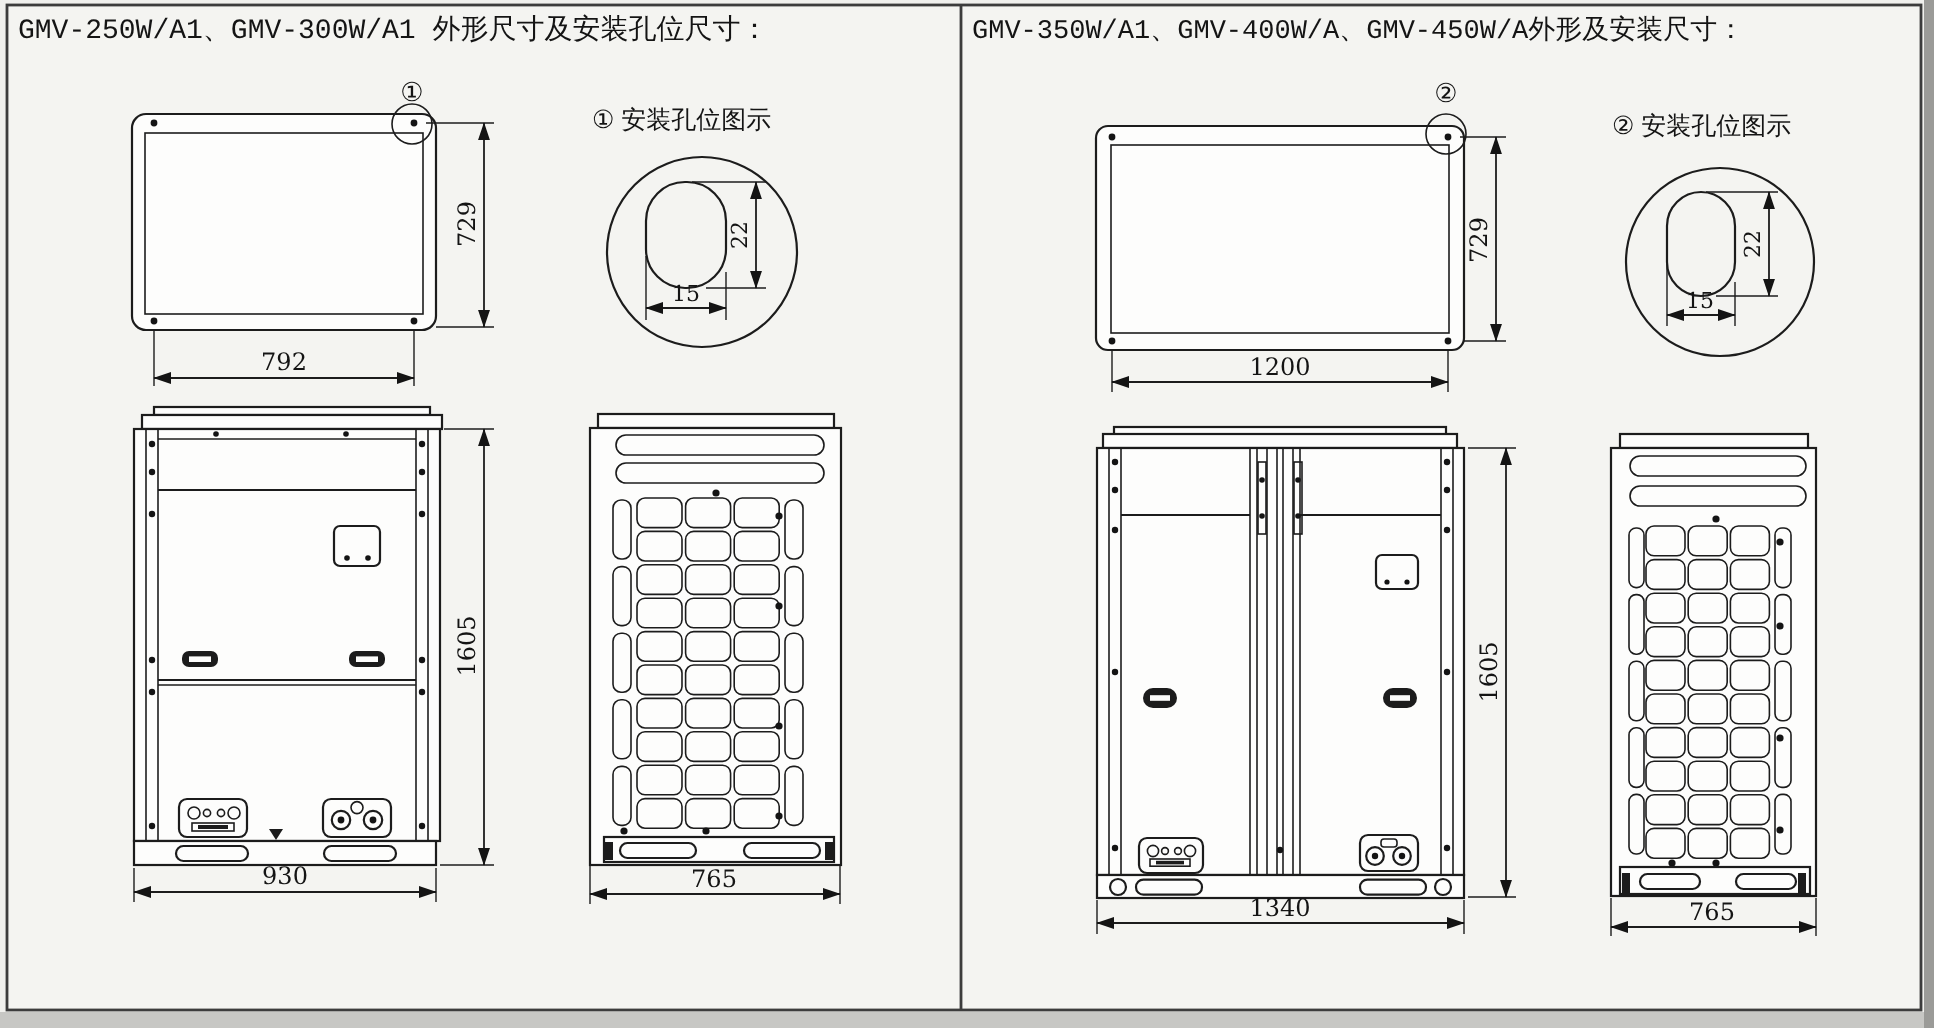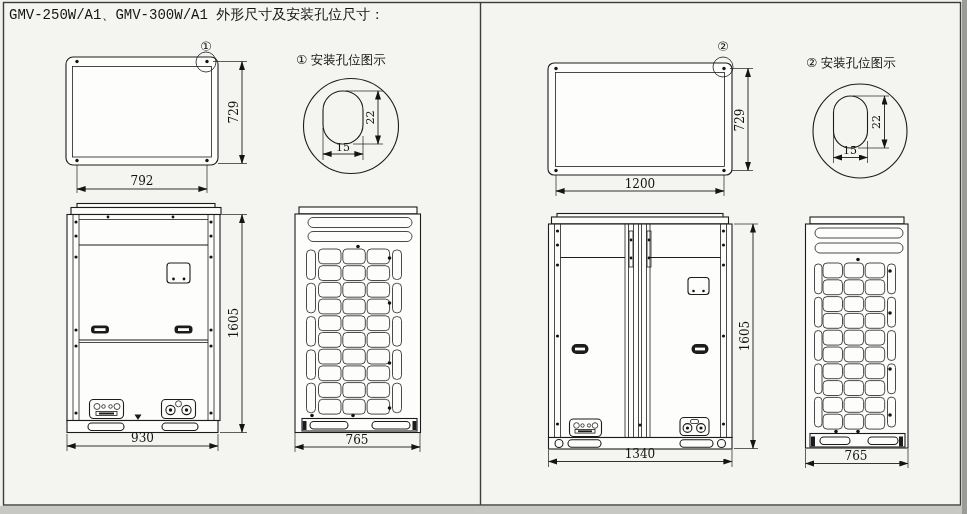--- a/index.html
+++ b/index.html
@@ -28,20 +28,21 @@
   .marker{font:13px "DejaVu Sans",sans-serif;}
   .detail-label{font:12.5px "Liberation Sans","DejaVu Sans",sans-serif;}
 </style>
 </head>
 <body>
 
 <div class="stage">
   <div class="cellbg"></div>
 
   <div class="title" id="title-left">GMV-250W/A1、GMV-300W/A1 外形尺寸及安装孔位尺寸：</div>
+  <div class="title" id="title-right">GMV-350W/A1、GMV-400W/A、GMV-450W/A外形及安装尺寸：</div>
 
   <svg class="draw" width="967" height="514" viewBox="0 0 967 514">
     <defs>
       <marker id="ae" markerWidth="10" markerHeight="8" refX="8.6" refY="3" orient="auto-start-reverse" markerUnits="userSpaceOnUse">
         <path d="M0,0 L9,3 L0,6 z" fill="#141414"></path>
       </marker>
     </defs>
 
     <g>
       <rect x="66" y="57" width="152" height="108" rx="7" class="lnw"></rect>

